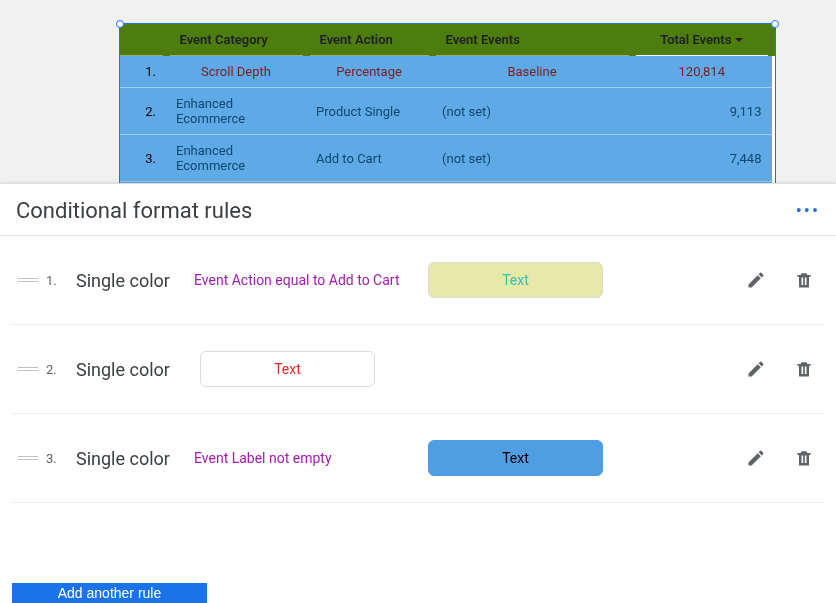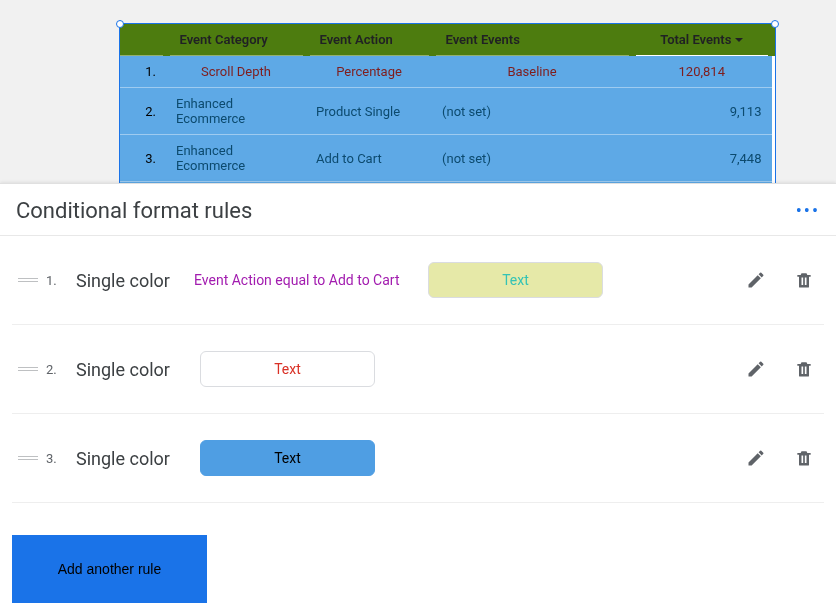--- a/index.html
+++ b/index.html
@@ -160,23 +160,23 @@
     width:28px; height:28px;
     display:flex; align-items:center; justify-content:center;
     color:#5f6368;
     cursor:pointer;
     margin-left:12px;
   }
   .rule .iconbtn svg { width:20px; height:20px; fill:#5f6368; }
   .add-rule {
     margin: 20px 0 0 12px;
     background:#1a73e8;
-    color:#000000;
+    color:#ffffff;
     border:none;
-    padding: 26px 24px;
+    padding: 2px 24px;
     font-size:14px;
     cursor:pointer;
     width:195px;
   }
 </style>
 </head>
 <body>
 
 <div class="canvas">
   <div class="widget">
@@ -297,20 +297,21 @@
           </svg>
     </div>
   </div>
       <div class="rule">
     <div class="grip">
           <span></span>
           <span></span>
         </div>
     <div class="order">3.</div>
     <div class="type">Single color</div>
+    <div class="desc">Event Label not empty</div>
     <div class="swatch" style="background: rgb(79, 158, 227); color: rgb(0, 0, 0); border-color: rgb(79, 158, 227);">Text</div>
     <div class="spacer"></div>
     <div class="iconbtn">
       <svg viewBox="0 0 24 24">
             <path d="M3 17.25V21h3.75L17.81 9.94l-3.75-3.75L3 17.25zM20.71 7.04a1 1 0 0 0 0-1.41l-2.34-2.34a1 1 0 0 0-1.41 0l-1.83 1.83 3.75 3.75 1.83-1.83z"></path>
           </svg>
     </div>
     <div class="iconbtn">
       <svg viewBox="0 0 24 24">
             <path d="M6 7h12v13a1 1 0 0 1-1 1H7a1 1 0 0 1-1-1V7zm3 2v9h2V9H9zm4 0v9h2V9h-2zM9 4h6l1 2h4v2H4V6h4l1-2z"></path>

